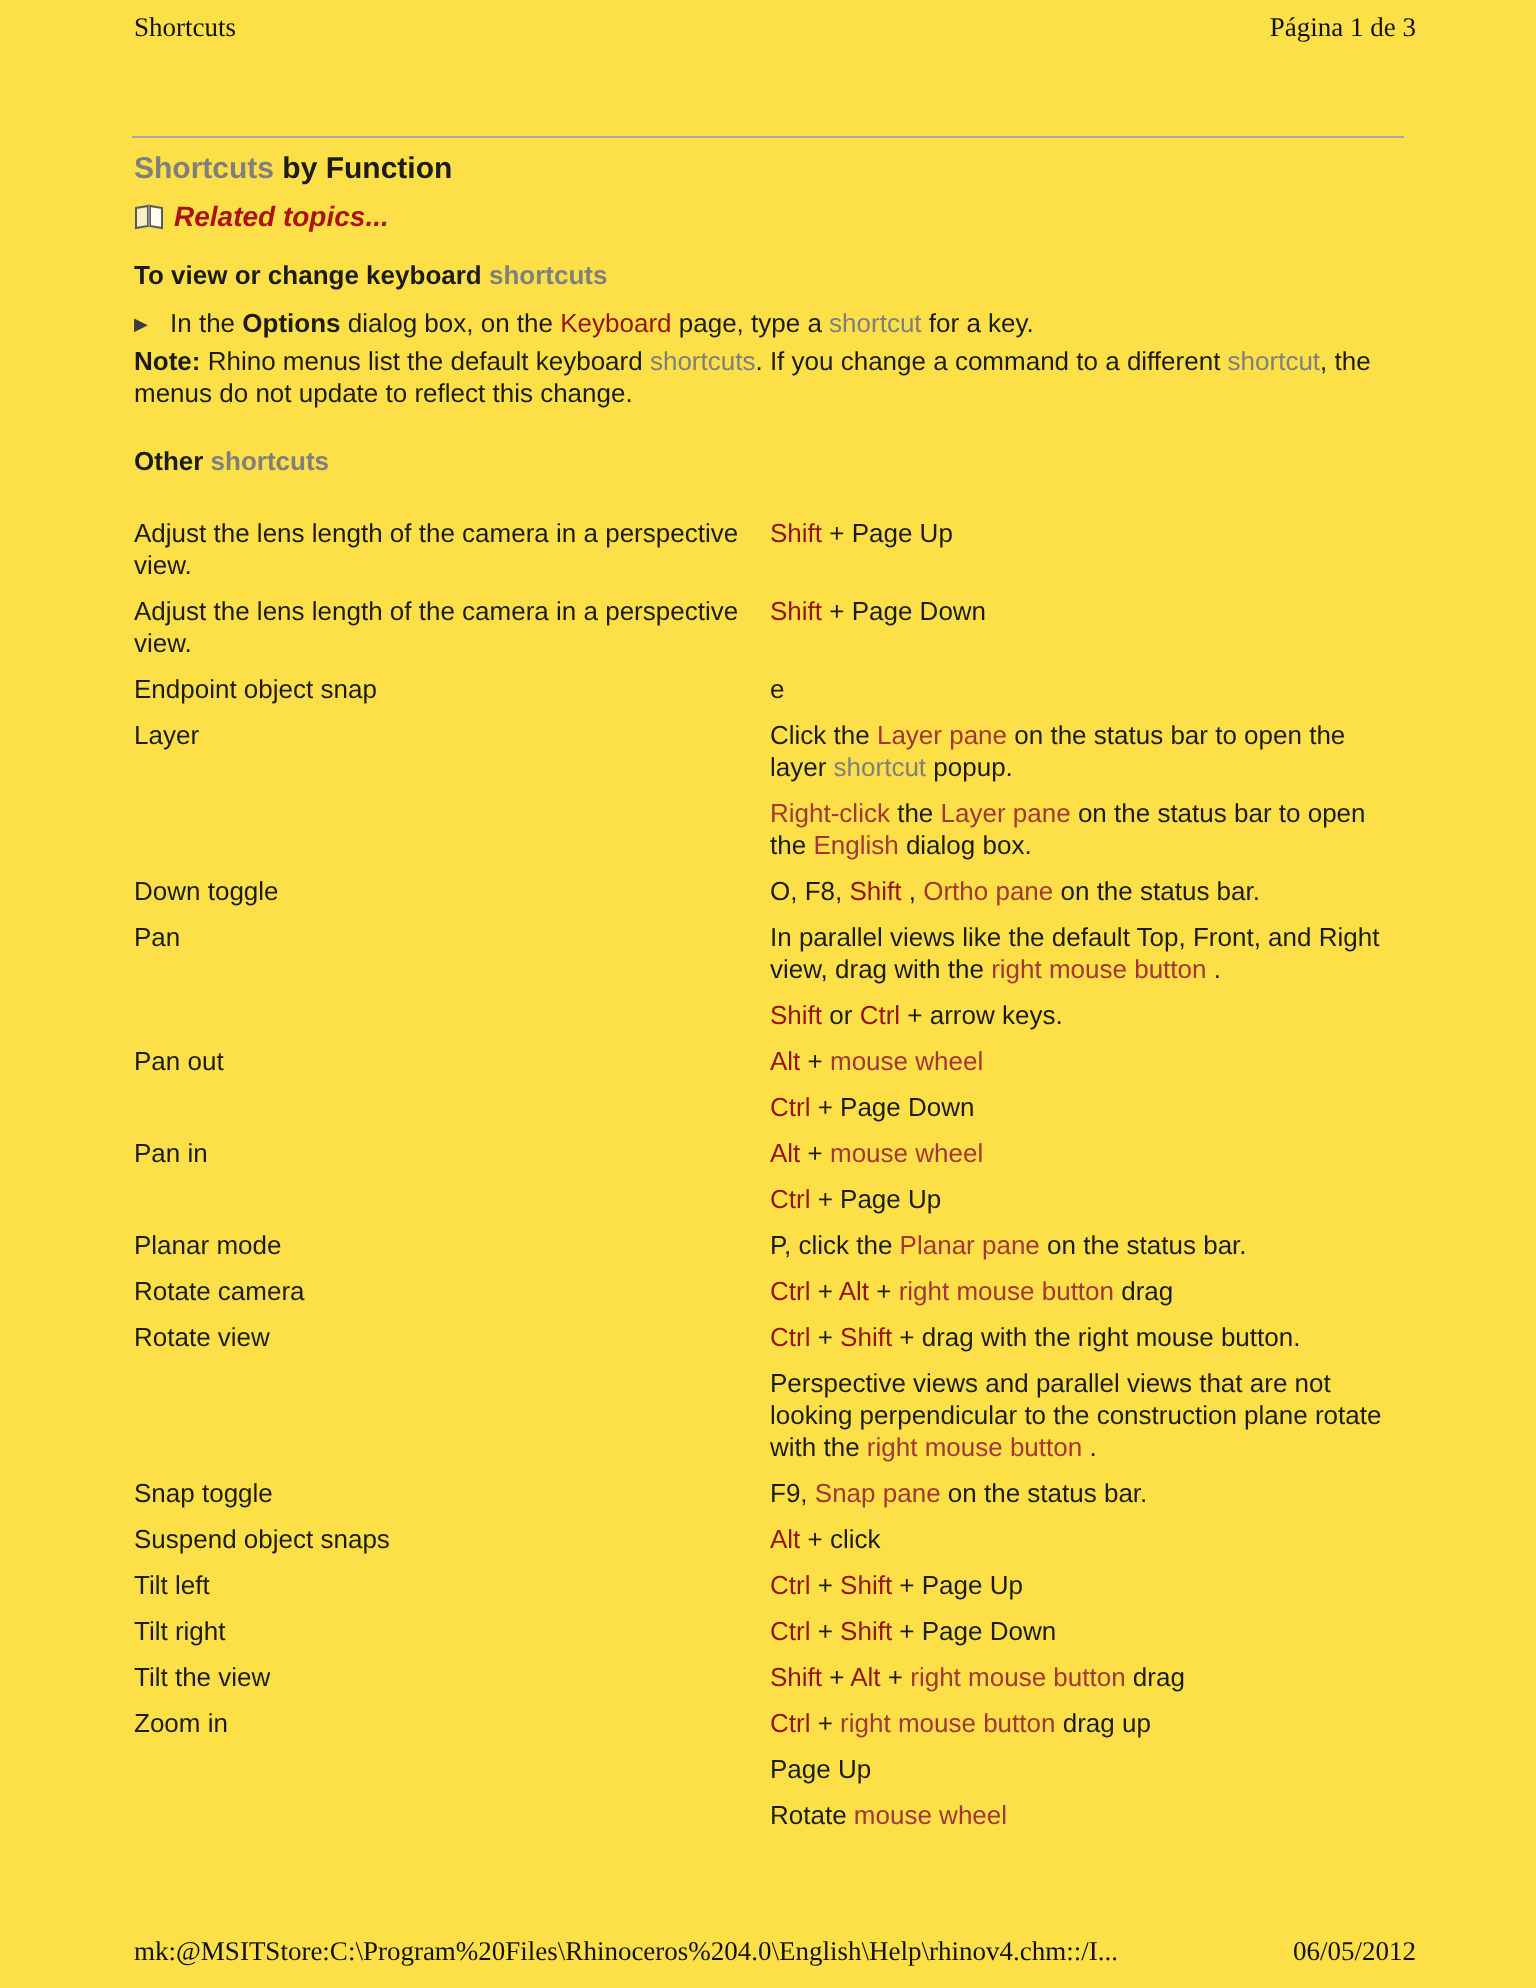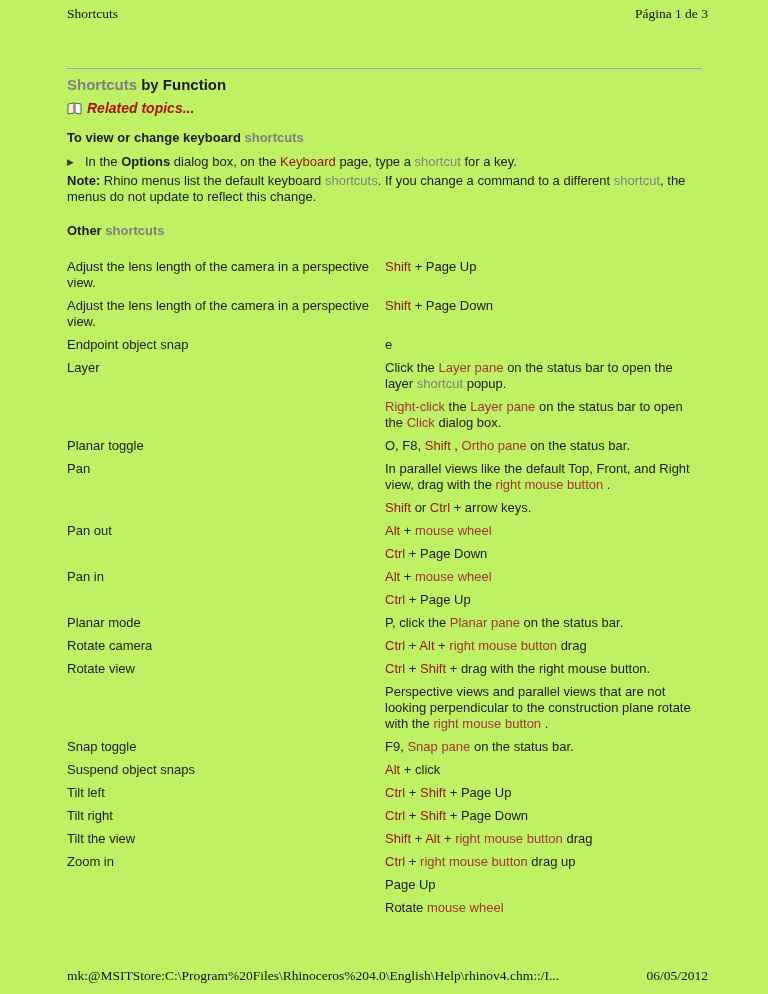--- a/index.html
+++ b/index.html
@@ -1,16 +1,16 @@
 <!DOCTYPE html>
 <html><head>
 <meta charset="utf-8">
 <style>
   html,body{margin:0;padding:0;background:#fff;}
-  .page{position:relative;width:768px;height:994px;background:#bef264;overflow:hidden;
+  .page{position:relative;width:768px;height:994px;background:#fde047;overflow:hidden;
         font-family:"Liberation Sans","DejaVu Sans",sans-serif;color:#1c1c1c;}
   
   .print-hf{font-family:"Liberation Serif","DejaVu Serif",serif;font-size:13.5px;color:#111;}
   .hdr{position:absolute;top:6px;left:67px;right:60px;display:flex;justify-content:space-between;}
   .ftr{position:absolute;top:968px;left:67px;right:60px;display:flex;justify-content:space-between;}
   .rule{position:absolute;top:68px;left:66px;right:66px;border-top:1px solid #a6a6a6;}
   .content{position:absolute;top:75px;left:67px;right:66px;font-size:13px;line-height:16px;}
 
   .title{font-size:15px;line-height:20px;font-weight:bold;margin:0 0 5px 0;}
   .related{display:flex;align-items:center;gap:5px;margin:0 0 14px 0;}
@@ -103,26 +103,26 @@
           <div class="t-right">
             <p><span class="s-p">e</span></p>
           </div>
         </div>
         <div class="t-row">
           <div class="t-left">
             <p>Layer</p>
           </div>
           <div class="t-right">
             <p><span class="s-p">Click the </span><span class="s-r">Layer pane</span><span class="s-p"> on the status bar to open the layer </span><span class="s-g">shortcut</span><span class="s-p"> popup.</span></p>
-            <p><span class="s-r">Right-click</span><span class="s-p"> the </span><span class="s-r">Layer pane</span><span class="s-p"> on the status bar to open the </span><span class="s-r">Click</span><span class="s-p"> dialog box.</span></p>
-          </div>
-        </div>
-        <div class="t-row">
-          <div class="t-left">
-            <p>Planar toggle</p>
+            <p><span class="s-r">Right-click</span><span class="s-p"> the </span><span class="s-r">Layer pane</span><span class="s-p"> on the status bar to open the </span><span class="s-r">English</span><span class="s-p"> dialog box.</span></p>
+          </div>
+        </div>
+        <div class="t-row">
+          <div class="t-left">
+            <p>Down toggle</p>
           </div>
           <div class="t-right">
             <p><span class="s-p">O, F8, </span><span class="s-k">Shift</span><span class="s-p"> , </span><span class="s-r">Ortho pane</span><span class="s-p"> on the status bar.</span></p>
           </div>
         </div>
         <div class="t-row">
           <div class="t-left">
             <p>Pan</p>
           </div>
           <div class="t-right">

